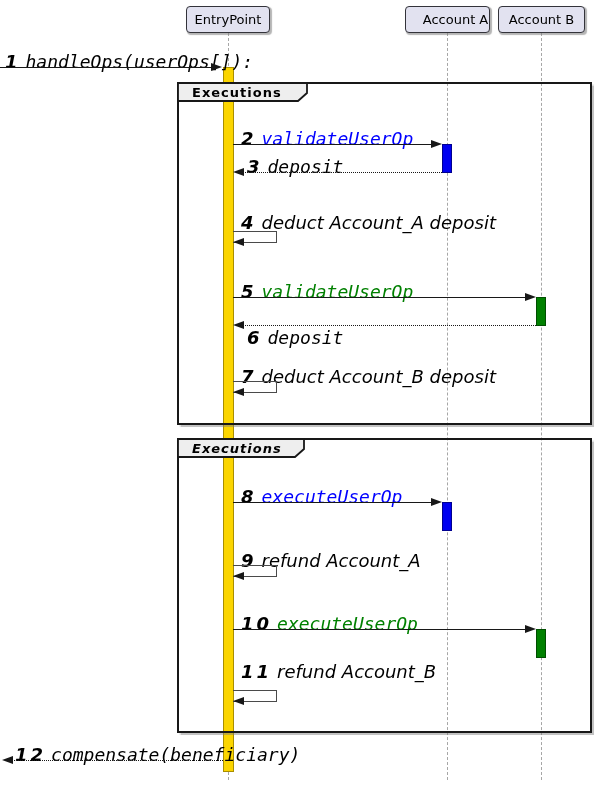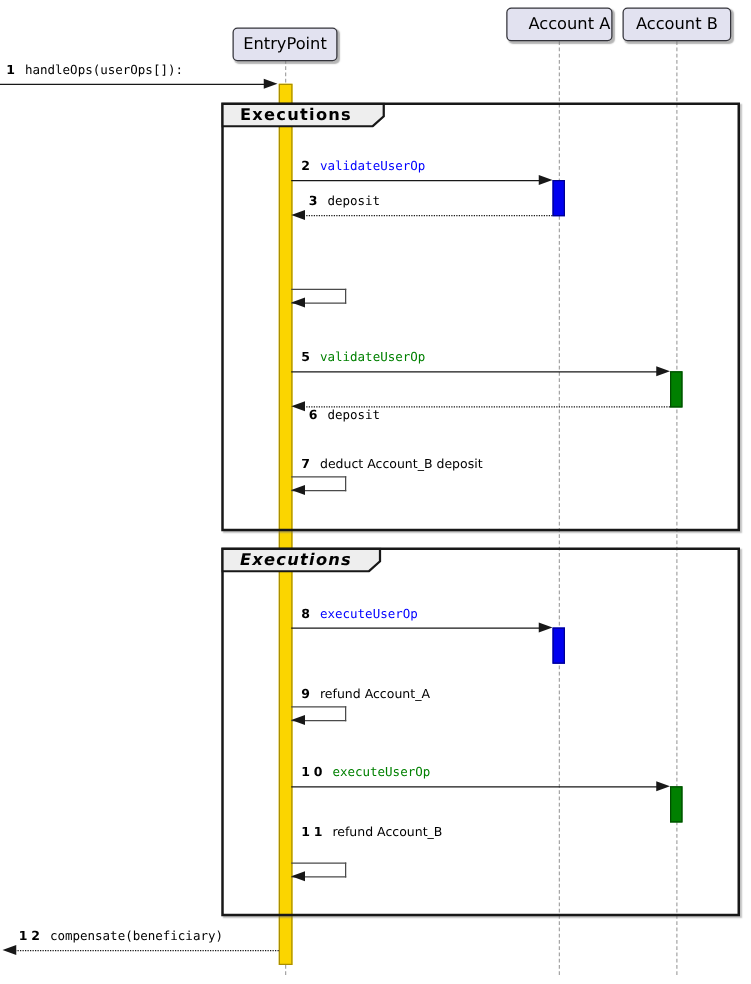--- a/index.html
+++ b/index.html
@@ -10,21 +10,21 @@
                font-size:13px;color:#000;box-shadow:1.5px 1.5px 1px rgba(120,120,120,0.55);z-index:5;}
   .lifeline{position:absolute;width:0;border-left:1px dashed #A6A6A6;z-index:1;}
   .act{position:absolute;box-sizing:border-box;z-index:2;}
   .act-gold{background:#FBD500;border:1px solid #A98E00;}
   .act-blue{background:#0000F0;border:1px solid #000090;}
   .act-green{background:#008000;border:1px solid #004D00;}
   .frame{position:absolute;box-sizing:border-box;border:2px solid #181818;z-index:3;
          box-shadow:1.5px 1.5px 1px rgba(120,120,120,0.45);}
   .tab{position:absolute;z-index:4;}
   .tab-label{position:absolute;z-index:4;font-size:13px;font-weight:bold;color:#000;letter-spacing:1px;}
-  .msg{position:absolute;z-index:6;font-size:10px;white-space:nowrap;color:#000;}
+  .msg{position:absolute;z-index:6;font-size:18px;white-space:nowrap;color:#000;font-style:italic;}
   .num{font-weight:bold;letter-spacing:3px;margin-right:5px;font-family:"DejaVu Sans",sans-serif;}
   .mono{font-family:"DejaVu Sans Mono",monospace;}
   .sans{font-family:"DejaVu Sans",sans-serif;}
   .c-blue{color:#0000FF;}
   .c-green{color:#008000;}
   .line{position:absolute;height:0;border-top:1px solid #181818;z-index:6;}
   .dotted{border-top:1.6px dotted #181818;}
   .head-r{position:absolute;width:0;height:0;border-top:4.5px solid transparent;
           border-bottom:4.5px solid transparent;border-left:11px solid #181818;z-index:6;}
   .head-l{position:absolute;width:0;height:0;border-top:4.5px solid transparent;
@@ -39,21 +39,21 @@
   <div class="lifeline" style="left:228px;top:33px;height:747px;"></div>
   <div class="lifeline" style="left:447px;top:33px;height:747px;"></div>
   <div class="lifeline" style="left:541px;top:33px;height:747px;"></div>
 
   <div class="act act-gold" style="left:223px;top:67px;width:11px;height:705px;"></div>
   <div class="act act-blue" style="left:442px;top:144px;width:10px;height:29px;"></div>
   <div class="act act-green" style="left:536px;top:297px;width:10px;height:29px;"></div>
   <div class="act act-blue" style="left:442px;top:502px;width:10px;height:29px;"></div>
   <div class="act act-green" style="left:536px;top:629px;width:10px;height:29px;"></div>
 
-  <div class="participant" style="left:186px;top:6px;width:84px;height:27px;margin-top:16px;">
+  <div class="participant" style="left:186px;top:6px;width:84px;height:27px;">
     <span>EntryPoint</span>
   </div>
   <div class="participant" style="left:405px;top:6px;width:85px;height:27px;padding-left:16px;">
     <span>Account A</span>
   </div>
   <div class="participant" style="left:498px;top:6px;width:87px;height:27px;">
     <span>Account B</span>
   </div>
 
   <div class="frame" style="left:177px;top:82px;width:415px;height:343px;"></div>
@@ -79,20 +79,23 @@
   </div>
   <div class="line" style="left:233px;top:144px;width:200px;"></div>
   <div class="head-r" style="left:431px;top:140px;"></div>
 
   <div class="msg mono" style="left:247px;top:156px;">
     <span class="num">3</span><span>deposit</span>
   </div>
   <div class="line dotted" style="left:240px;top:172px;width:202px;"></div>
   <div class="head-l" style="left:233px;top:168px;"></div>
 
+  <div class="msg sans" style="left:241px;top:212px;">
+    <span class="num">4</span><span>deduct Account_A deposit</span>
+  </div>
   <div class="loop" style="left:233px;top:231px;width:44px;height:12px;"></div>
   <div class="head-l" style="left:233px;top:238px;"></div>
 
   <div class="msg mono" style="left:241px;top:281px;">
     <span class="num">5</span><span class="c-green">validateUserOp</span>
   </div>
   <div class="line" style="left:233px;top:297px;width:294px;"></div>
   <div class="head-r" style="left:525px;top:293px;"></div>
 
   <div class="msg mono" style="left:247px;top:327px;">

